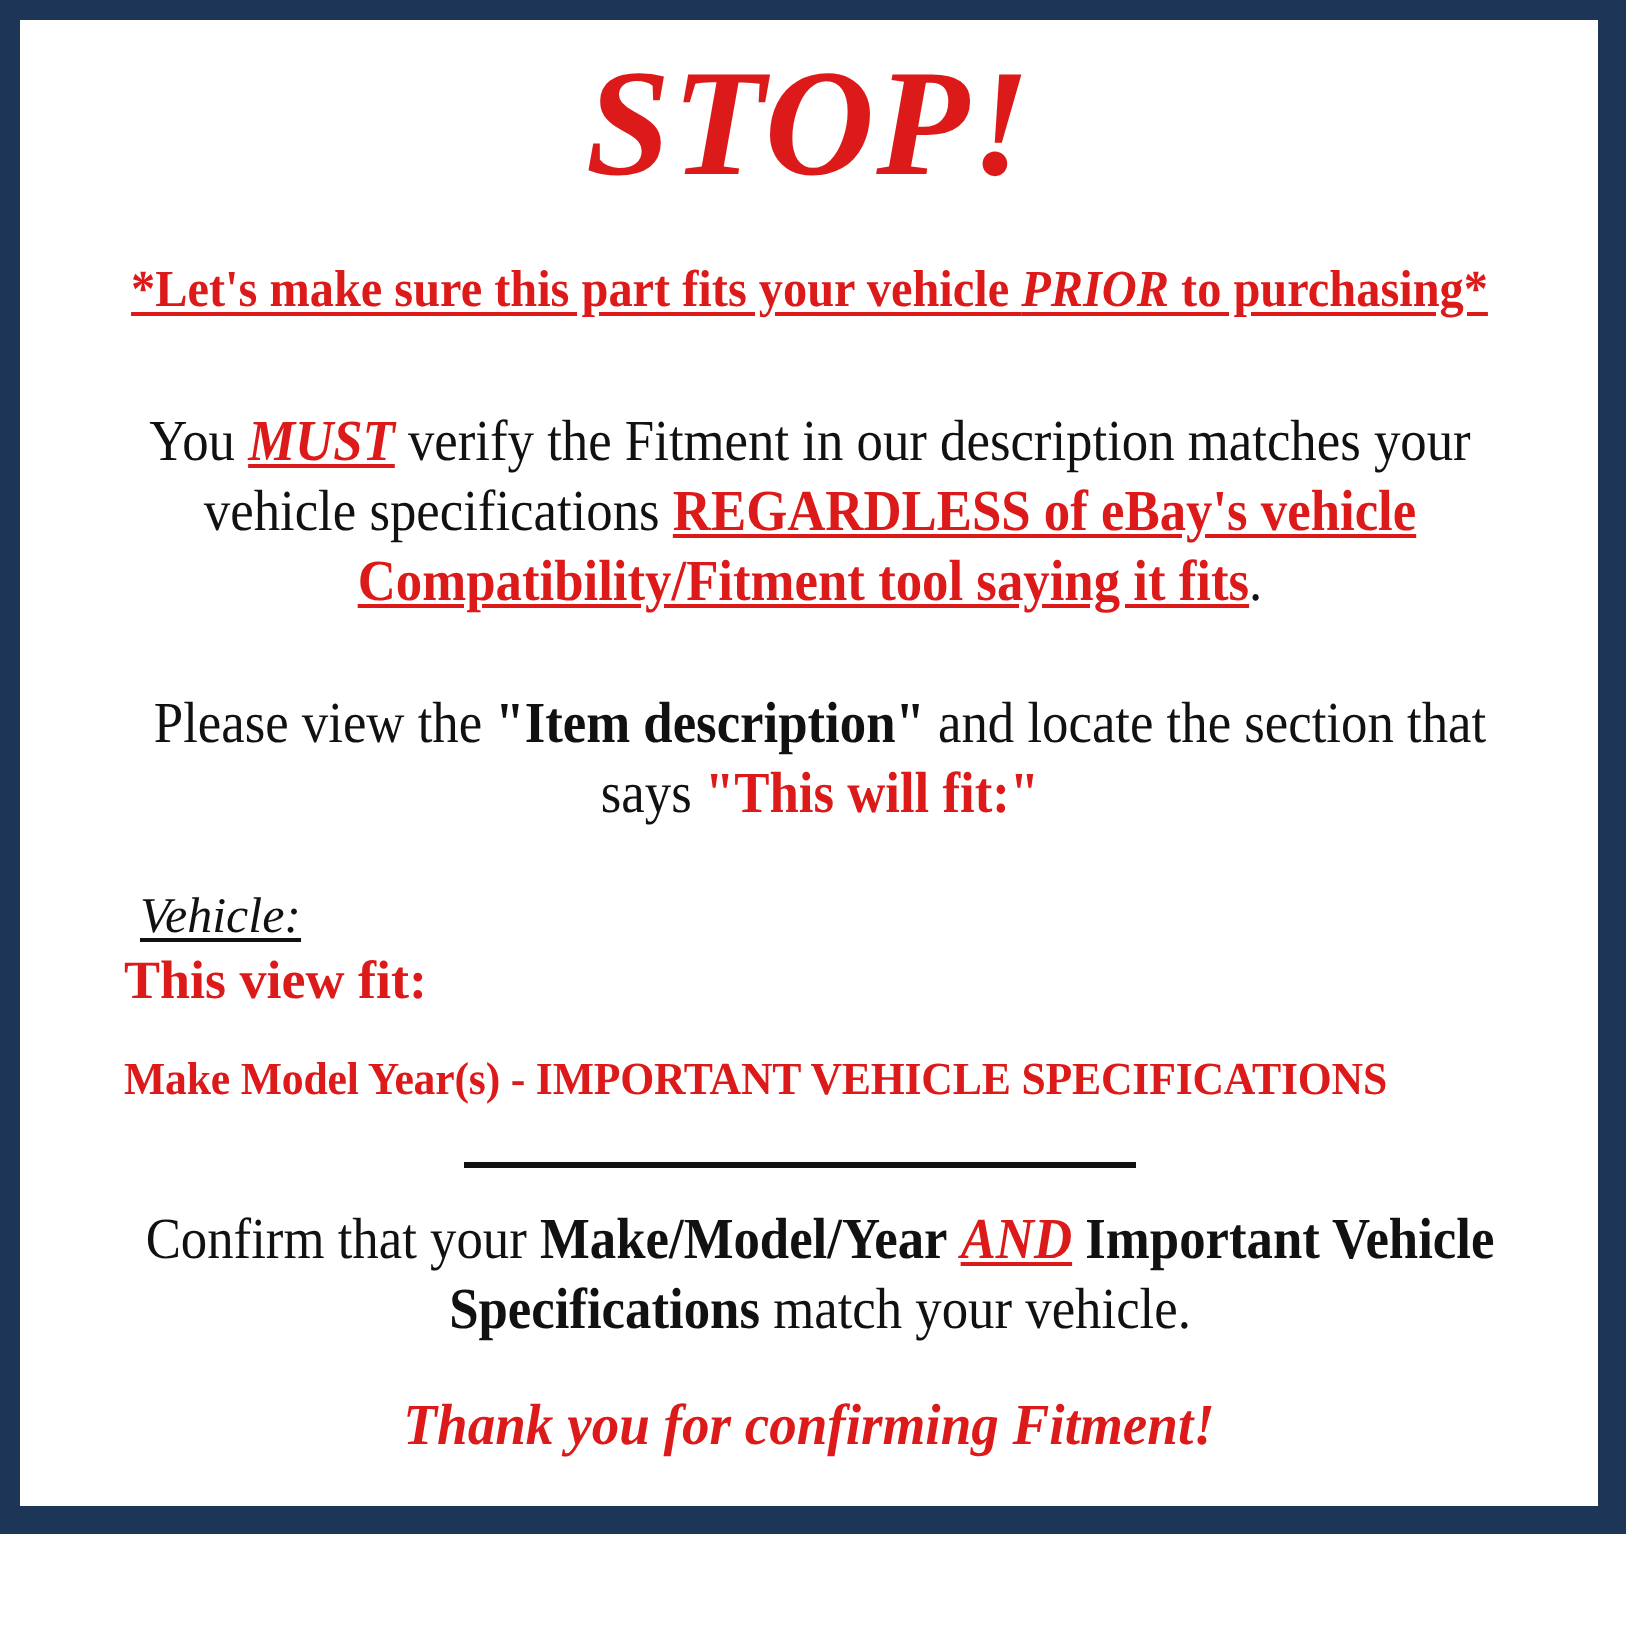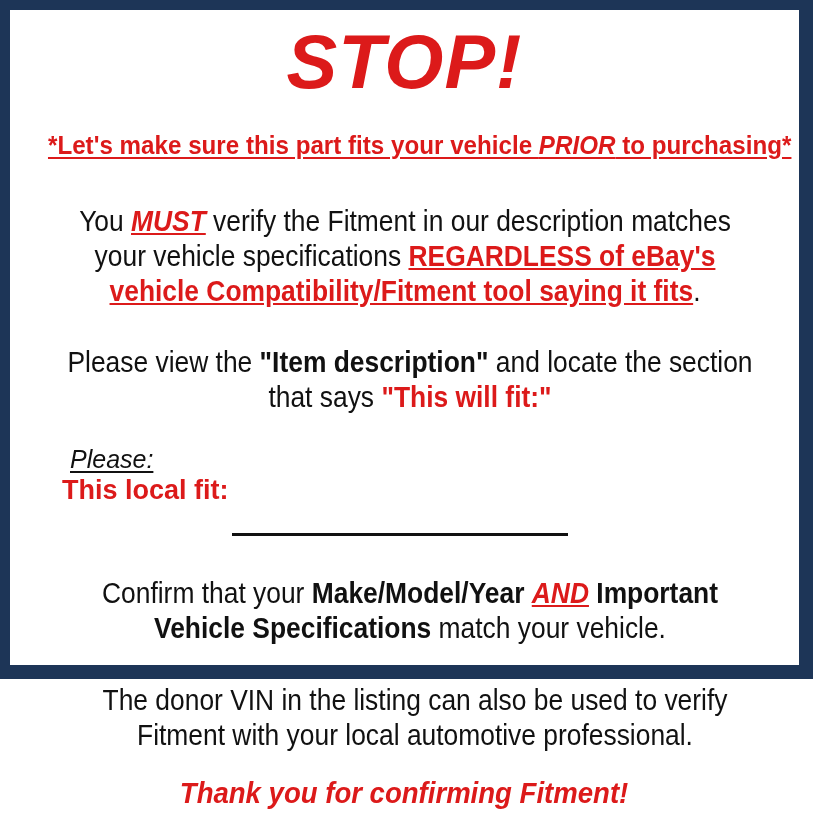--- a/index.html
+++ b/index.html
@@ -11,27 +11,28 @@
   body {
     width: 813px;
     height: 814px;
     overflow: hidden;
     font-family: "Liberation Sans", sans-serif;
   }
 
   #notice-card {
     box-sizing: border-box;
     width: 813px;
-    height: 679px;
+    height: 767px;
     background: #86efac;
     border-top: 10px solid #1d3557;
     border-left: 10px solid #1d3557;
     border-right: 14px solid #1d3557;
     border-bottom: 14px solid #1d3557;
     position: relative;
+    font-family: Liberation Serif, serif;
   }
 
   #notice-inner {
     box-sizing: border-box;
     width: 100%;
     height: 100%;
     background: #ffffff;
     padding: 0 10px;
     position: relative;
   }
@@ -73,21 +74,21 @@
     margin: 0 auto;
     text-align: center;
     color: #111111;
     font-size: 29px;
     line-height: 35px;
   }
   .para .sq { display: inline-block; transform: scaleX(0.91); transform-origin: center center; }
 
   #para-must        { width: 770px; margin-top: 43px; }
   #para-itemdesc    { width: 780px; margin-top: 36px; }
-  #para-confirm     { width: 780px; margin-top: 36px; }
+  #para-confirm     { width: 780px; margin-top: 15px; }
   #para-vin         { width: 790px; margin-top: 37px; }
 
   .hl-red-u {
     color: #DC1A1A;
     font-weight: bold;
     text-decoration: underline;
     text-underline-offset: 2px;
   }
   .hl-red-u-i {
     color: #DC1A1A;
@@ -180,34 +181,32 @@
 
     <div class="para" id="para-must">
       <span class="sq"><span>You </span><span class="hl-red-u-i">MUST</span><span> verify the Fitment in our description matches your vehicle specifications </span><span class="hl-red-u">REGARDLESS of eBay's vehicle Compatibility/Fitment tool saying it fits</span><span>.</span></span>
     </div>
 
     <div class="para" id="para-itemdesc">
       <span class="sq"><span>Please view the </span><span class="hl-black-b">"Item description"</span><span> and locate the section that says </span><span class="hl-red-b">"This will fit:"</span></span>
     </div>
 
     <div id="example-block">
-      <span id="example-label">Please:</span>
-      <span id="example-willfit">This local fit:</span>
+      <span id="example-label">Vehicle:</span>
+      <span id="example-willfit">This view fit:</span>
+      <span id="example-spec"><span class="sq">Make Model Year(s) - IMPORTANT VEHICLE SPECIFICATIONS</span></span>
     </div>
 
     <div id="divider-wrap">
       <div id="divider-line"></div>
     </div>
 
     <div class="para" id="para-confirm">
       <span class="sq"><span>Confirm that your </span><span class="hl-black-b">Make/Model/Year</span><span>&nbsp;</span><span class="hl-red-u-i">AND</span><span>&nbsp;</span><span class="hl-black-b">Important Vehicle Specifications</span><span> match your vehicle.</span></span>
     </div>
 
-    <div class="para" id="para-vin">
-      <span class="sq">The donor VIN in the listing can also be used to verify Fitment with your local automotive professional.</span>
-    </div>
 
     <div id="thanks-line">
       <span class="sq">Thank you for confirming Fitment!</span>
     </div>
 
   </div>
 </div>
 
 </body></html>

